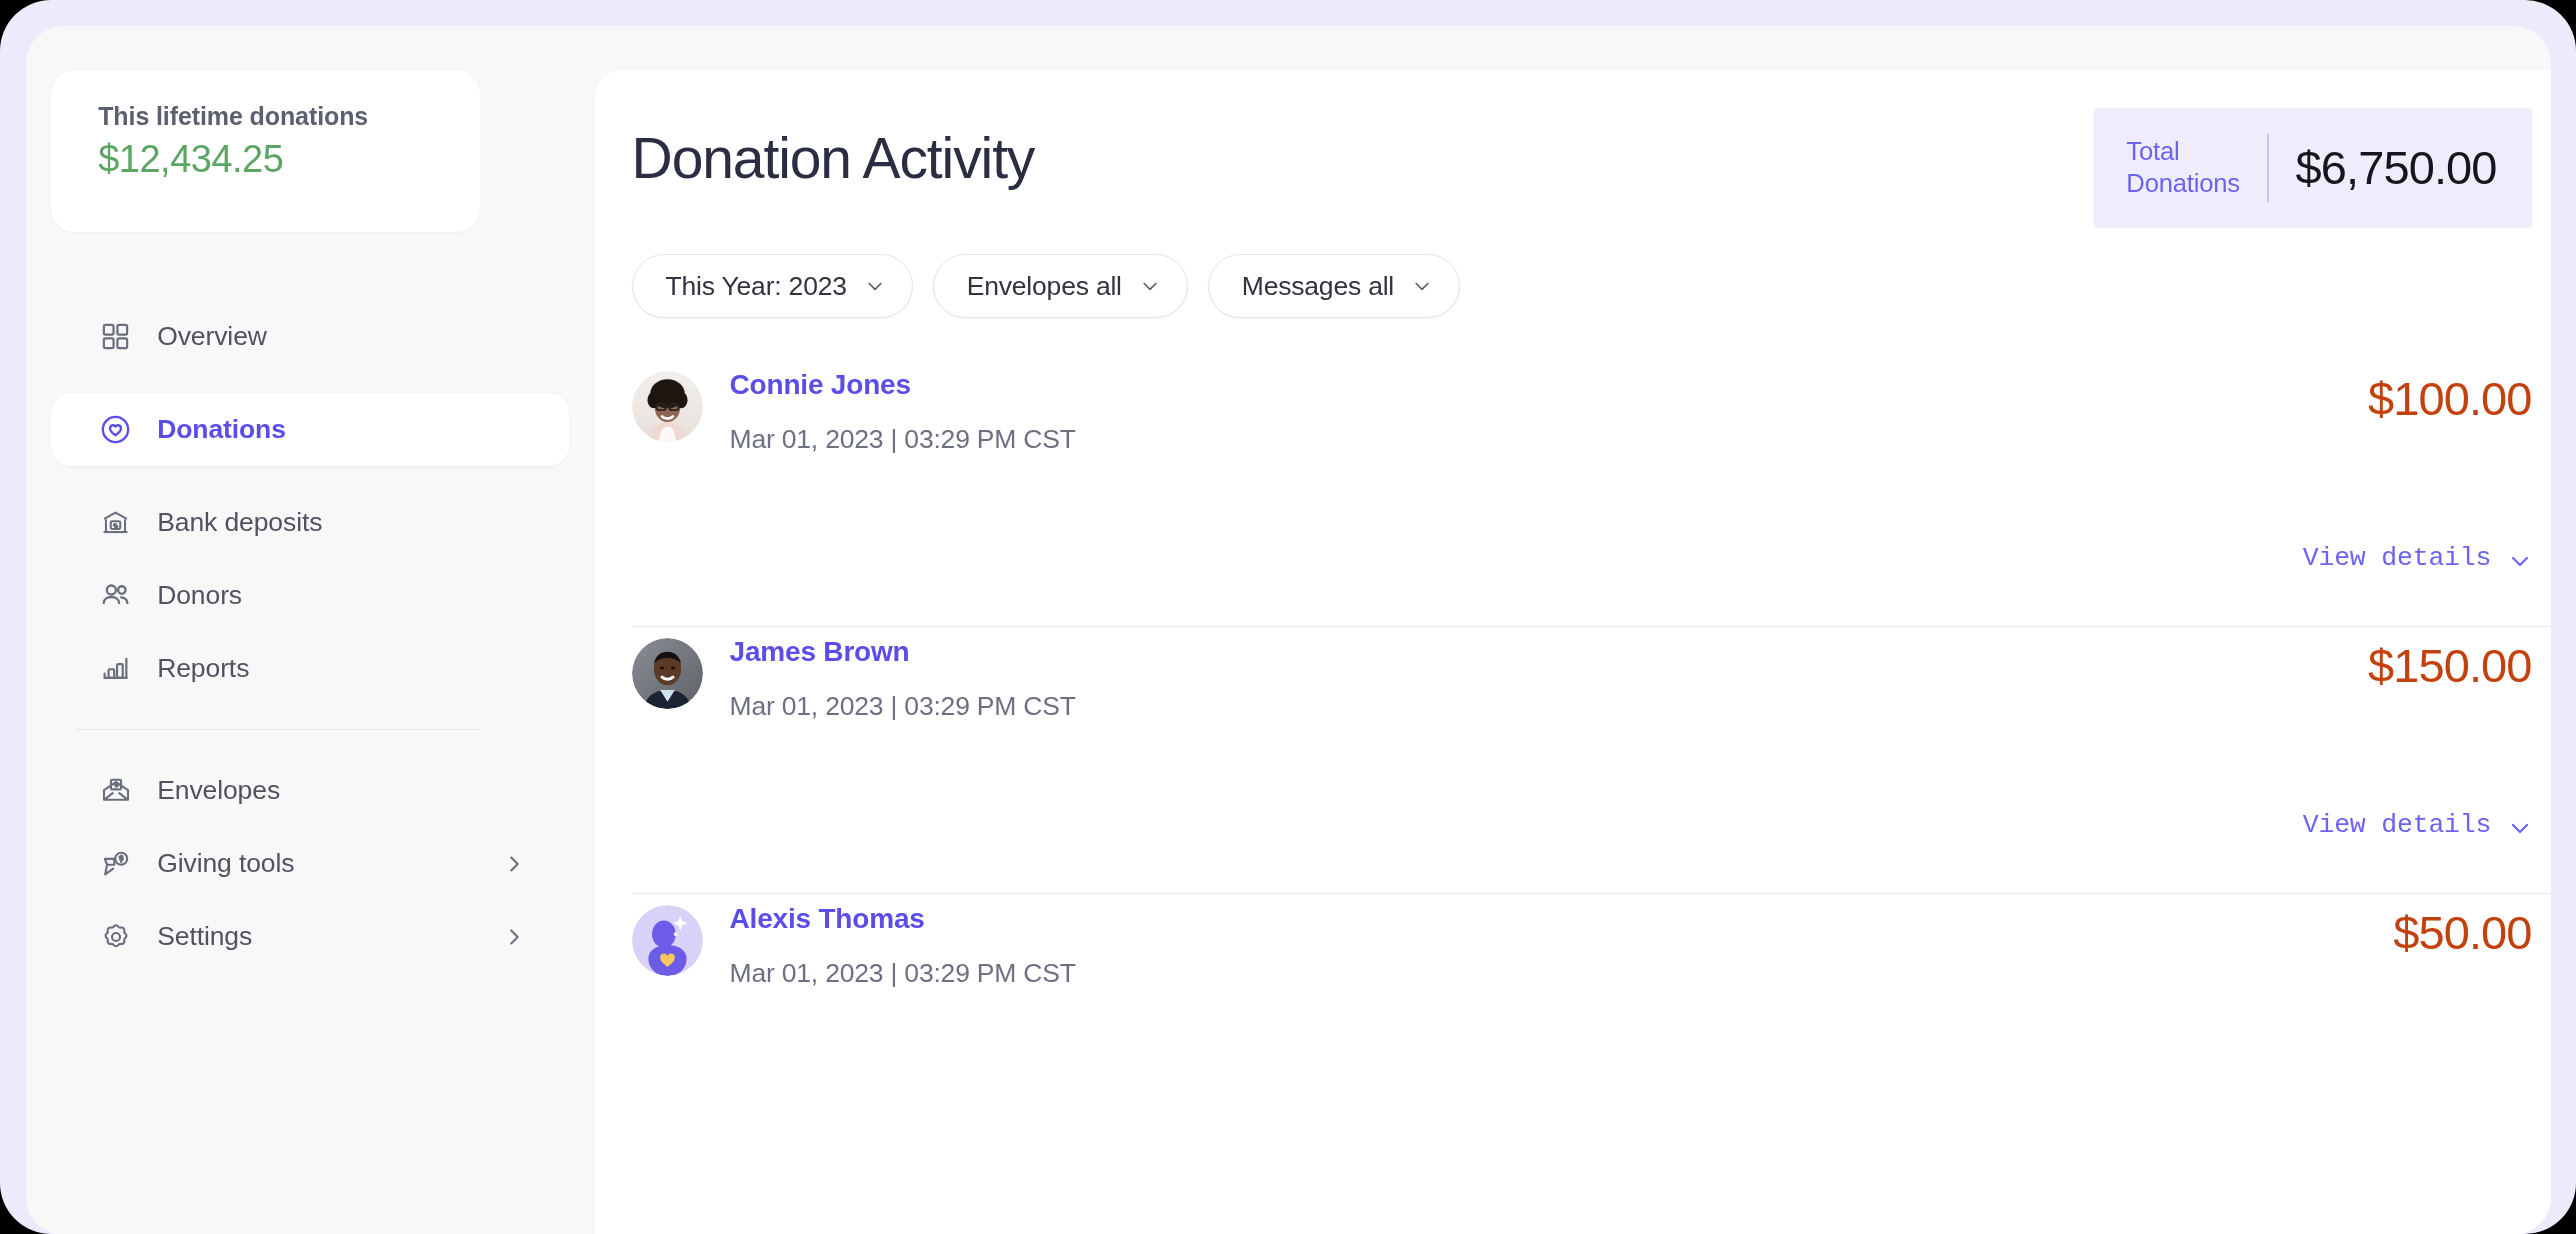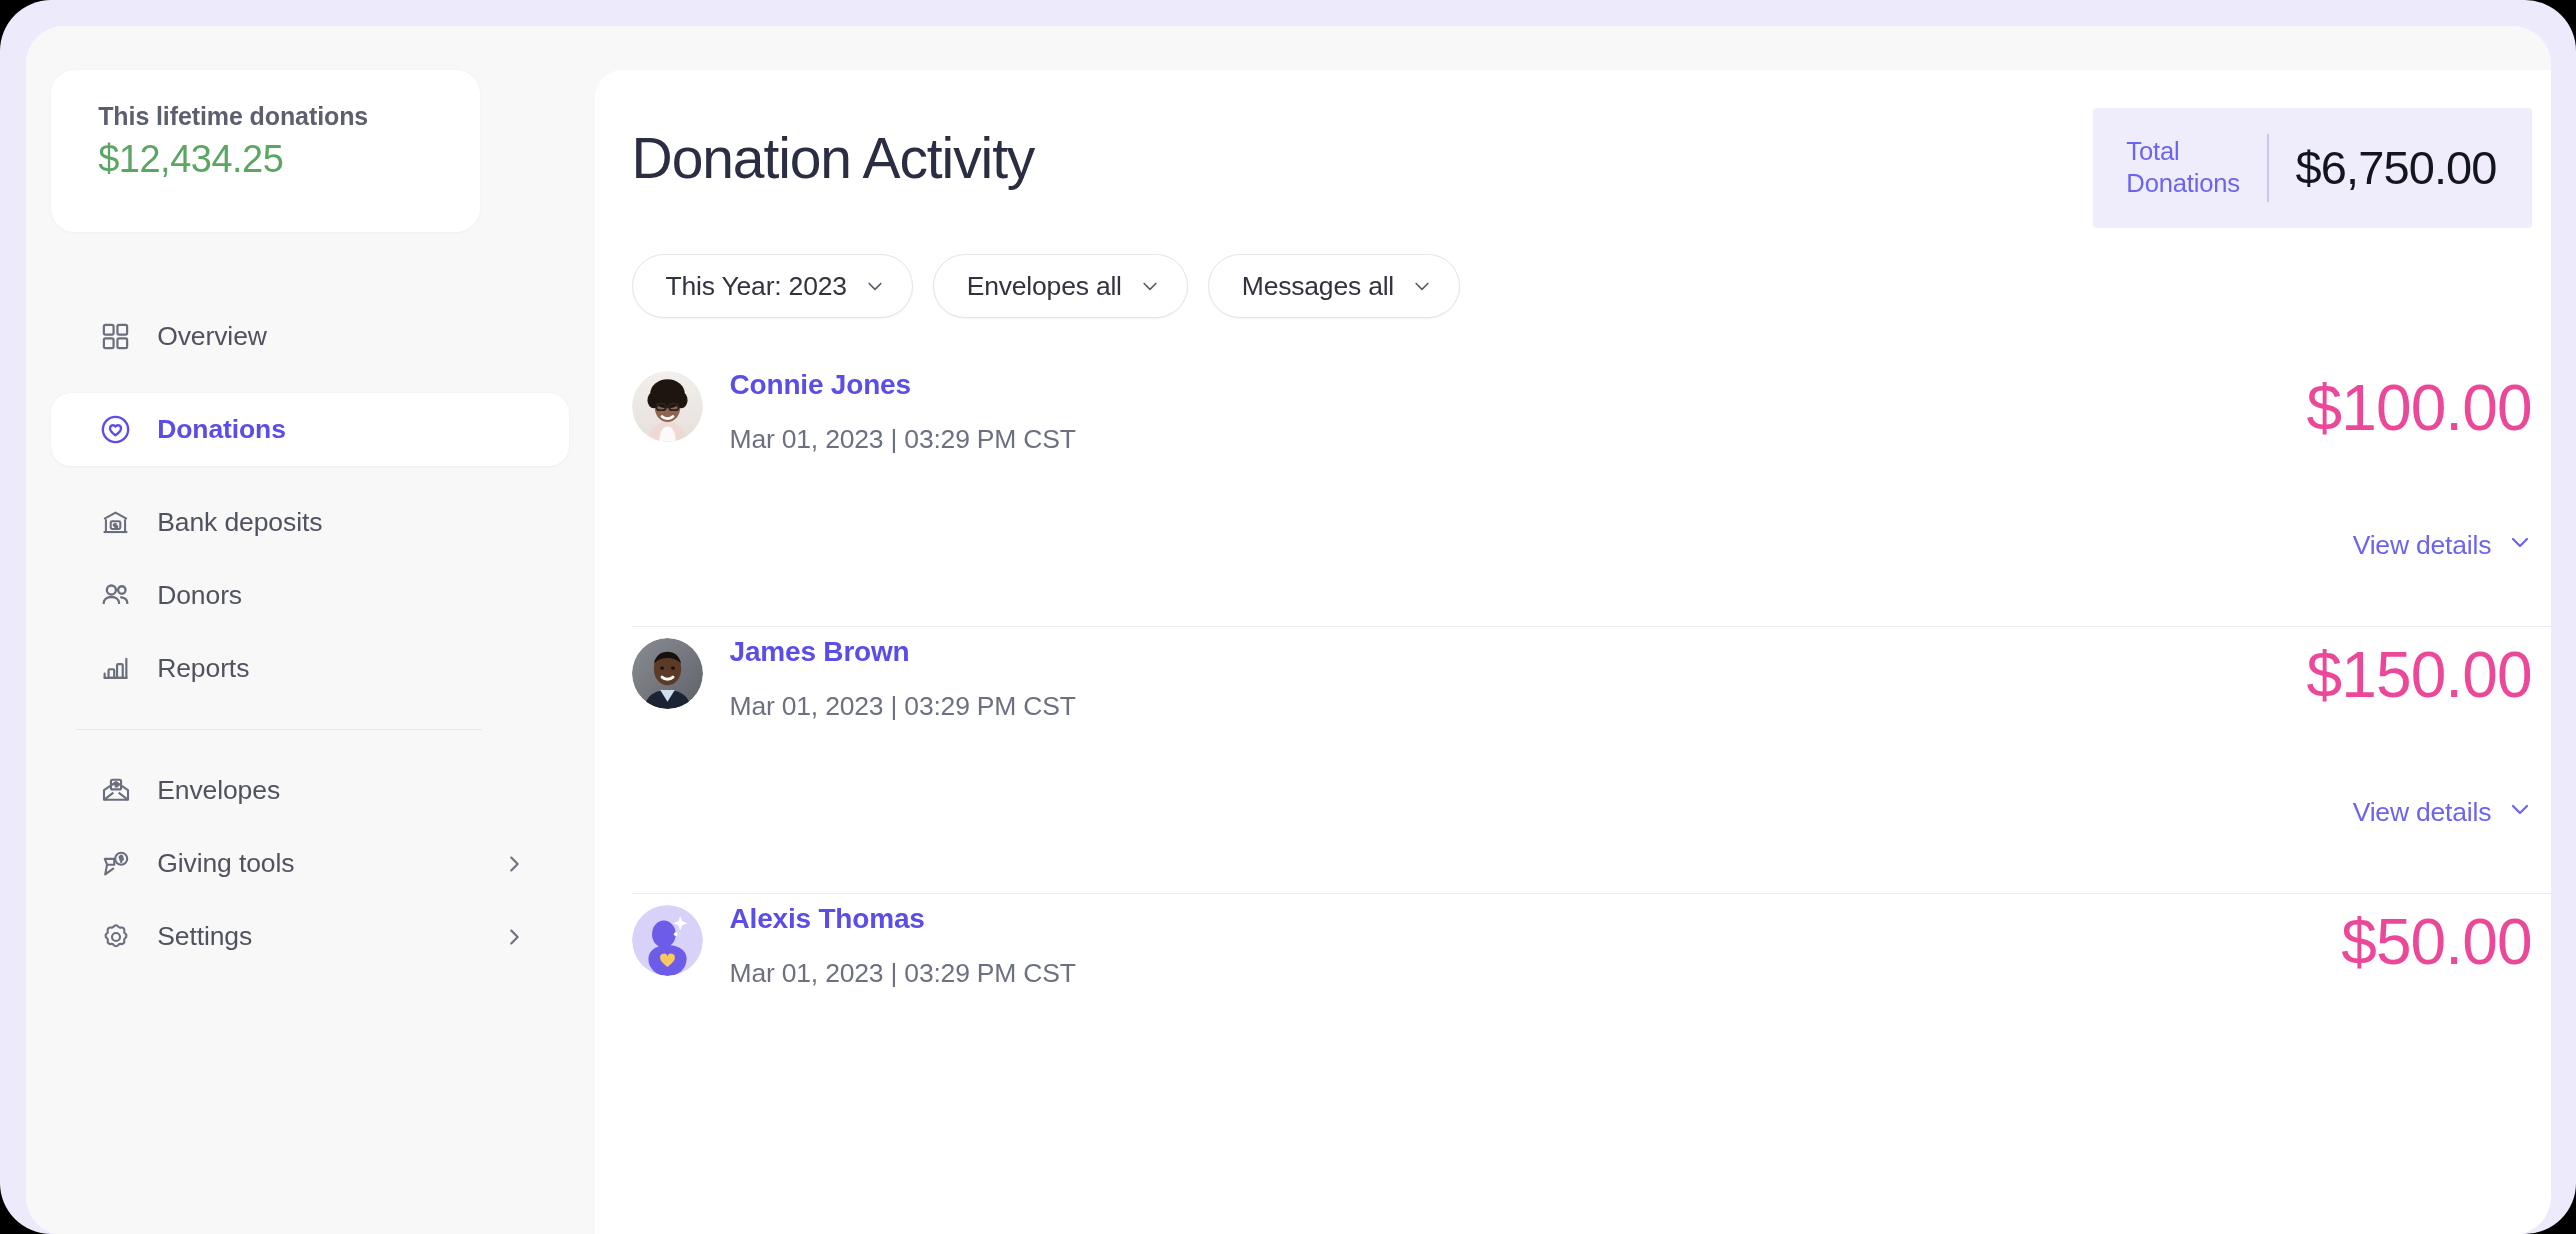--- a/index.html
+++ b/index.html
@@ -241,33 +241,34 @@
     margin-top: 23px;
     font-size: 26.5px;
     font-weight: 400;
     color: #6D7080;
     letter-spacing: -0.2px;
   }
   .amount {
     position: absolute;
     right: 45px;
     top: 11px;
-    font-size: 64px;
+    font-size: 47px;
     font-weight: 400;
-    color: #ec4899;
+    color: #c2410c;
     letter-spacing: -0.9px;
     white-space: nowrap;
   }
   .view-details {
     position: absolute;
     right: 45px;
-    bottom: 66px;
+    bottom: 54px;
     display: flex;
-    align-items: flex-start;
+    align-items: flex-end;
     cursor: pointer;
+    font-family: Liberation Mono, monospace;
   }
   .view-details-label {
     font-size: 26.5px;
     font-weight: 500;
     color: #6C63F0;
     letter-spacing: -0.2px;
   }
   .view-details-caret {
     margin-left: 16.4px;
     display: flex; align-items: center;

